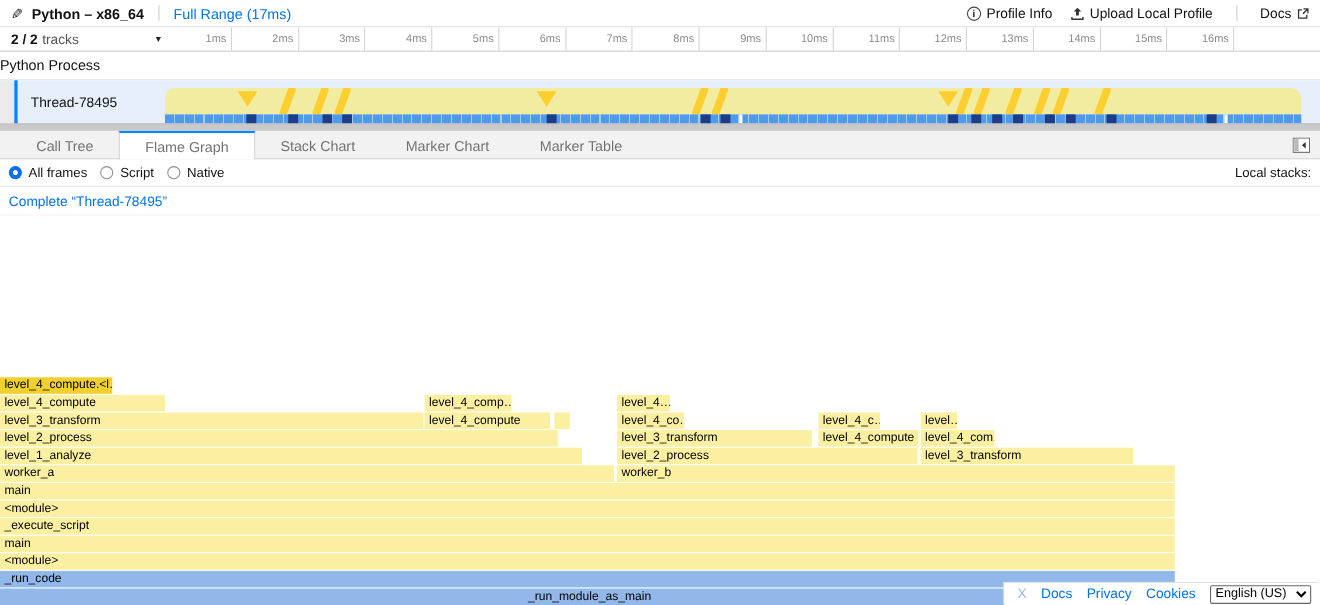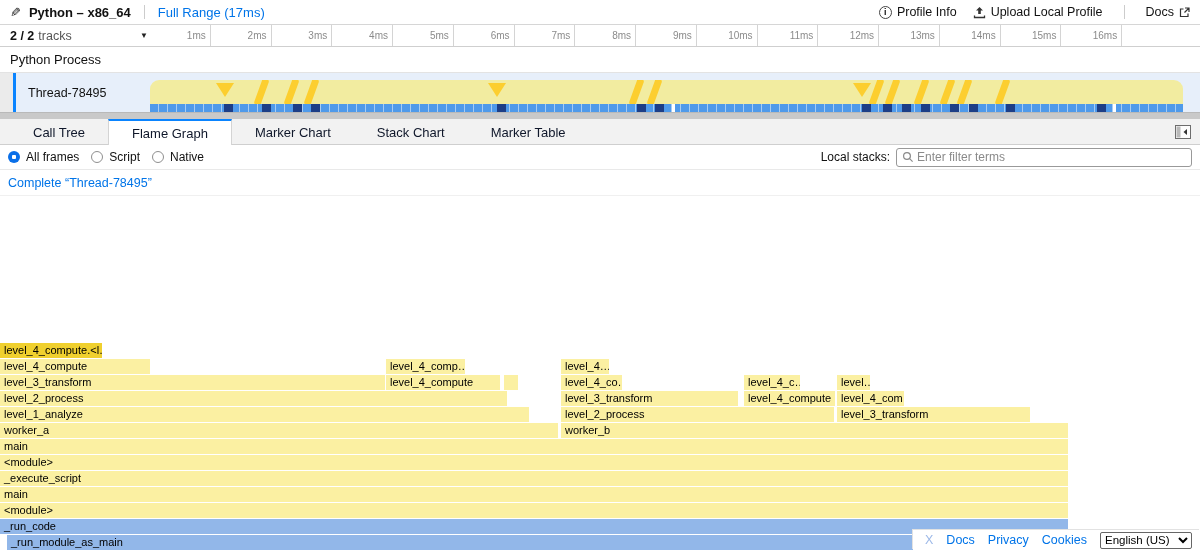--- a/index.html
+++ b/index.html
@@ -26,21 +26,21 @@
                display:flex; align-items:center; gap:4px; font-size:12.5px; cursor:pointer; }
   .tracks-dd .word { color:#555; }
   .caret { margin-left:auto; font-size:8px; color:#222; }
   .ruler { position:absolute; left:150px; right:0; top:0; height:100%; }
   .tick { position:absolute; top:0; height:100%; border-right:1px solid #d4d4d4;
           font-size:10px; color:#8b8b8b; display:flex; align-items:center;
           justify-content:flex-end; padding-right:4px; }
 
   
   .process-row { height:26px; border-bottom:1px solid #e3e3e3; display:flex;
-                 align-items:center; padding-left:10px; font-size:13px; background:#fff; cursor:pointer; }
+                 align-items:center; font-size:13px; background:#fff; cursor:pointer; }
   .thread-row { height:39px; position:relative; background:#e7effa; }
   .gutter { position:absolute; left:0; top:0; width:13px; height:100%; background:#ebebeb; }
   .selbar { position:absolute; left:13px; top:0; width:3px; height:100%; background:#0a84ff; }
   .thread-label { position:absolute; left:28px; top:0; height:100%;
                   display:flex; align-items:center; font-size:12.5px; cursor:pointer; }
   .track { position:absolute; left:150px; right:17px; top:0; height:100%; }
   .activity { position:absolute; left:0; right:0; top:7px; height:24px;
               background:#f2eca0; border-radius:9px 9px 0 0; overflow:hidden; }
   .marker-triangle { position:absolute; top:3px; width:0; height:0;
                      border-left:9px solid transparent; border-right:9px solid transparent;
@@ -51,21 +51,21 @@
            background-image:repeating-linear-gradient(90deg, rgba(255,255,255,0) 0 8px, rgba(255,255,255,.5) 8px 9px); }
   .navy { position:absolute; top:0; width:9px; height:100%; background:#1d3e86; }
   .sgap { position:absolute; top:0; width:3px; height:100%; background:#fff; }
 
   .divider { height:7px; background:#c9c9c9; border-top:1px solid #b9b9b9; }
 
   
   .tabbar { height:26px; background:#f2f2f2; border-bottom:1px solid #cfcfcf;
             display:flex; justify-content:space-between; padding-left:10px; }
   .tabs { display:flex; }
-  .tab { display:flex; align-items:center; padding:8px 23px; font-size:13px; color:#0f172a;
+  .tab { display:flex; align-items:center; padding:8px 23px; font-size:13px; color:#737373;
          background:transparent; border:none; border-top:2px solid transparent;
          font-family:inherit; cursor:pointer; }
   .tab.selected { background:#fff; border-top:2px solid #0a84ff;
                   border-left:1px solid #d4d4d4; border-right:1px solid #d4d4d4; margin-bottom:-1px; }
   .sidebar-toggle { display:flex; align-items:center; margin-right:9px; cursor:pointer;
                     background:none; border:none; }
 
   
   .toolbar { height:25px; background:#fff; border-bottom:1px solid #e9e9e9; display:flex;
              align-items:center; justify-content:space-between; padding:0 8px; }
@@ -211,22 +211,22 @@
         </div>
     </div>
   </div>
 
   <div class="divider"></div>
 
   <div class="tabbar">
     <div class="tabs">
         <button class="tab">Call Tree</button>
         <button class="tab selected">Flame Graph</button>
+        <button class="tab">Stack Chart</button>
         <button class="tab">Marker Chart</button>
-        <button class="tab">Stack Chart</button>
         <button class="tab">Marker Table</button>
       </div>
     <button class="sidebar-toggle">
       <svg width="16" height="14" viewBox="0 0 16 14">
         <rect x="0.5" y="0.5" width="15" height="13" fill="#fdfdfd" stroke="#6d6d6d"></rect>
         <rect x="1.5" y="1.5" width="4" height="11" fill="#b9b9b9"></rect>
         <path d="M12 4 L8.5 7 L12 10 Z" fill="#333"></path>
       </svg>
     </button>
   </div>
@@ -241,27 +241,20 @@
           <span class="dot"></span>
           <span>Script</span>
         </label>
         <label class="radio">
           <span class="dot"></span>
           <span>Native</span>
         </label>
       </div>
     <div class="filter">
       <span>Local stacks:</span>
-      <span class="search-box">
-        <svg width="12" height="12" viewBox="0 0 12 12">
-          <circle cx="5" cy="5" r="3.4" fill="none" stroke="#8a8a8a" stroke-width="1.2"></circle>
-          <line x1="7.6" y1="7.6" x2="10.6" y2="10.6" stroke="#8a8a8a" stroke-width="1.2"></line>
-        </svg>
-        <input type="text" placeholder="Enter filter terms" style="">
-      </span>
     </div>
   </div>
 
   <div class="crumb-row">
     <span class="crumb">Complete “Thread-78495”</span>
   </div>
 
   <div class="canvas">
       <div class="frow" style="top: 147px;">
         <div class="block gold" style="left: 0px; width: 103px;">level_4_compute.&lt;l…</div>
@@ -306,21 +299,21 @@
       <div class="frow" style="top: 291px;">
         <div class="block" style="left: 0px; width: 1069px;">main</div>
       </div>
       <div class="frow" style="top: 307px;">
         <div class="block" style="left: 0px; width: 1069px;">&lt;module&gt;</div>
       </div>
       <div class="frow" style="top: 323px;">
         <div class="block blue" style="left: 0px; width: 1069px;">_run_code</div>
       </div>
       <div class="frow" style="top: 339px;">
-        <div class="block blue" style="left: 7px; width: 1069px;">_run_module_as_main</div>
+        <div class="block blue" style="left: 0px; width: 1069px; text-align: center;">_run_module_as_main</div>
       </div>
     </div>
 
   <div class="footer">
     <span style="display:flex;gap:13px;align-items:center;">
         <span class="flink dim">X</span>
         <span class="flink">Docs</span>
         <span class="flink">Privacy</span>
         <span class="flink">Cookies</span>
       </span>

